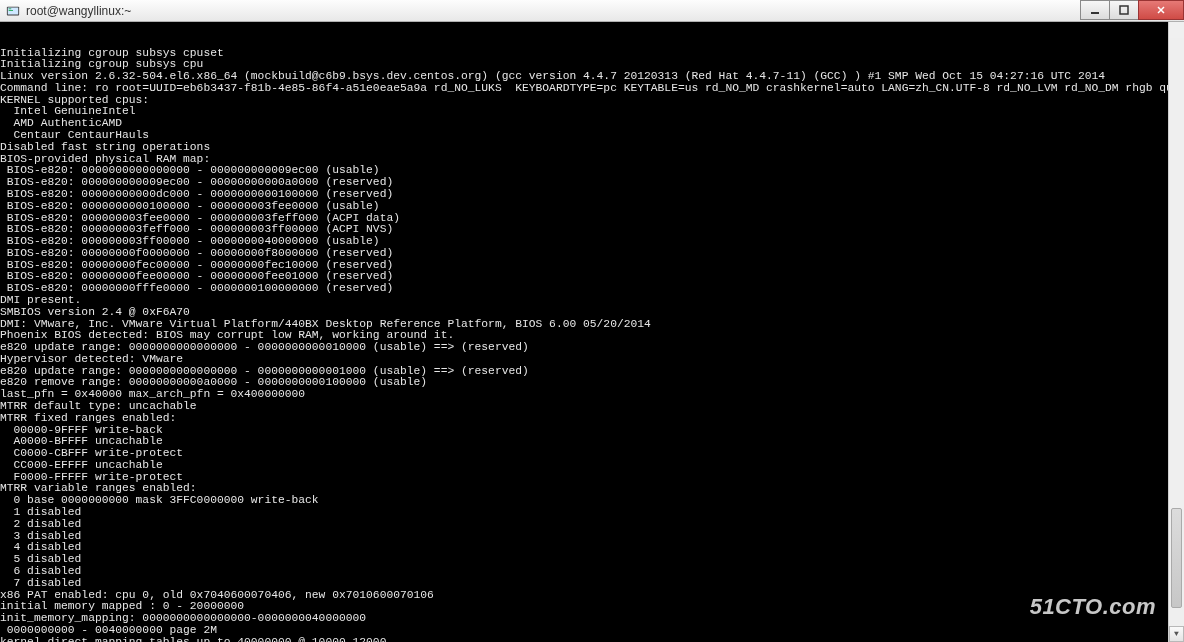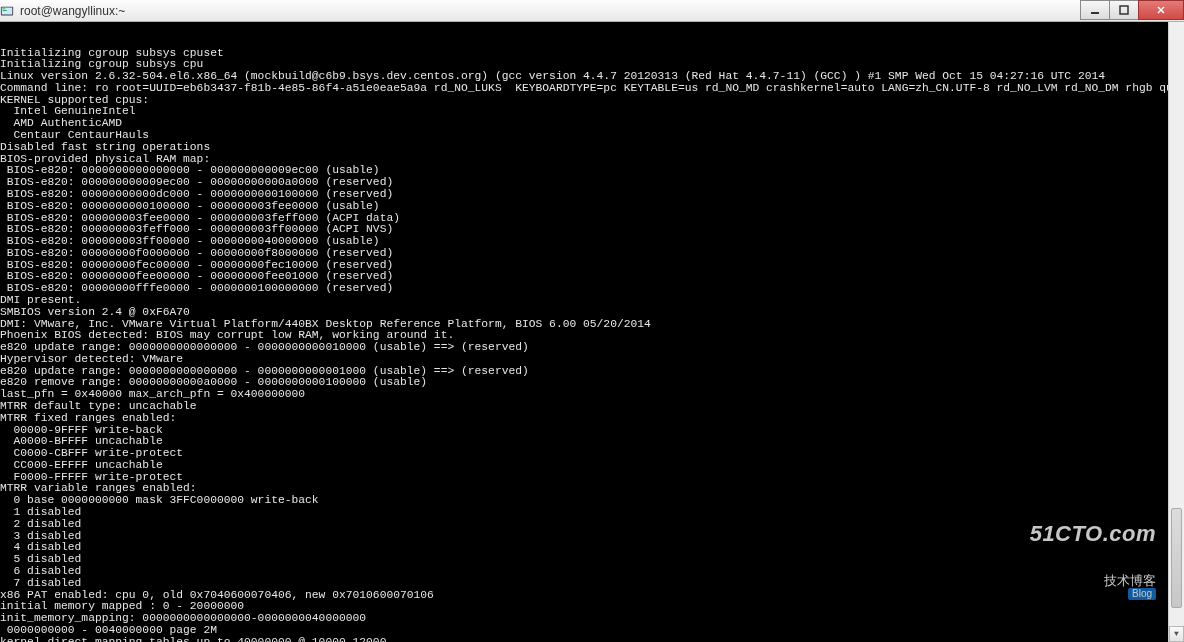--- a/index.html
+++ b/index.html
@@ -6,20 +6,21 @@
   html, body { width: 1184px; height: 642px; overflow: hidden; font-family: "Consolas","Courier New",monospace; }
   body { background: #000; }
   .titlebar {
     height: 22px;
     background: linear-gradient(#fdfdfd,#e8e8e8);
     border-bottom: 1px solid #b0b0b0;
     display: flex; align-items: center;
     font-family: "Segoe UI", Tahoma, sans-serif;
     font-size: 12px;
     color: #333;
+    padding-left: 6px;
     position: relative;
   }
   .titlebar .icon-app {
     width: 14px; height: 14px;
     margin-right: 6px;
     display: inline-flex; align-items: center; justify-content: center;
   }
   .titlebar .icon-app svg { width: 14px; height: 14px; }
   .winbtns { position: absolute; right: 0; top: 0; height: 22px; display: flex; }
   .winbtn {
@@ -141,18 +142,14 @@
   <div id="term-lines"><div>Initializing cgroup subsys cpuset</div><div>Initializing cgroup subsys cpu</div><div>Linux version 2.6.32-504.el6.x86_64 (mockbuild@c6b9.bsys.dev.centos.org) (gcc version 4.4.7 20120313 (Red Hat 4.4.7-11) (GCC) ) #1 SMP Wed Oct 15 04:27:16 UTC 2014</div><div>Command line: ro root=UUID=eb6b3437-f81b-4e85-86f4-a51e0eae5a9a rd_NO_LUKS  KEYBOARDTYPE=pc KEYTABLE=us rd_NO_MD crashkernel=auto LANG=zh_CN.UTF-8 rd_NO_LVM rd_NO_DM rhgb quiet</div><div>KERNEL supported cpus:</div><div>  Intel GenuineIntel</div><div>  AMD AuthenticAMD</div><div>  Centaur CentaurHauls</div><div>Disabled fast string operations</div><div>BIOS-provided physical RAM map:</div><div> BIOS-e820: 0000000000000000 - 000000000009ec00 (usable)</div><div> BIOS-e820: 000000000009ec00 - 00000000000a0000 (reserved)</div><div> BIOS-e820: 00000000000dc000 - 0000000000100000 (reserved)</div><div> BIOS-e820: 0000000000100000 - 000000003fee0000 (usable)</div><div> BIOS-e820: 000000003fee0000 - 000000003feff000 (ACPI data)</div><div> BIOS-e820: 000000003feff000 - 000000003ff00000 (ACPI NVS)</div><div> BIOS-e820: 000000003ff00000 - 0000000040000000 (usable)</div><div> BIOS-e820: 00000000f0000000 - 00000000f8000000 (reserved)</div><div> BIOS-e820: 00000000fec00000 - 00000000fec10000 (reserved)</div><div> BIOS-e820: 00000000fee00000 - 00000000fee01000 (reserved)</div><div> BIOS-e820: 00000000fffe0000 - 0000000100000000 (reserved)</div><div>DMI present.</div><div>SMBIOS version 2.4 @ 0xF6A70</div><div>DMI: VMware, Inc. VMware Virtual Platform/440BX Desktop Reference Platform, BIOS 6.00 05/20/2014</div><div>Phoenix BIOS detected: BIOS may corrupt low RAM, working around it.</div><div>e820 update range: 0000000000000000 - 0000000000010000 (usable) ==&gt; (reserved)</div><div>Hypervisor detected: VMware</div><div>e820 update range: 0000000000000000 - 0000000000001000 (usable) ==&gt; (reserved)</div><div>e820 remove range: 00000000000a0000 - 0000000000100000 (usable)</div><div>last_pfn = 0x40000 max_arch_pfn = 0x400000000</div><div>MTRR default type: uncachable</div><div>MTRR fixed ranges enabled:</div><div>  00000-9FFFF write-back</div><div>  A0000-BFFFF uncachable</div><div>  C0000-CBFFF write-protect</div><div>  CC000-EFFFF uncachable</div><div>  F0000-FFFFF write-protect</div><div>MTRR variable ranges enabled:</div><div>  0 base 0000000000 mask 3FFC0000000 write-back</div><div>  1 disabled</div><div>  2 disabled</div><div>  3 disabled</div><div>  4 disabled</div><div>  5 disabled</div><div>  6 disabled</div><div>  7 disabled</div><div>x86 PAT enabled: cpu 0, old 0x7040600070406, new 0x7010600070106</div><div>initial memory mapped : 0 - 20000000</div><div>init_memory_mapping: 0000000000000000-0000000040000000</div><div> 0000000000 - 0040000000 page 2M</div><div>kernel direct mapping tables up to 40000000 @ 10000-12000</div></div>
   <div class="scrollbar">
     <div class="arrow top">▲</div>
     <div class="track">
       <div class="thumb"></div>
     </div>
     <div class="arrow bottom">▼</div>
   </div>
   <div class="watermark">
     <div class="wm1">51CTO.com</div>
-    <div>
-      <span class="wm2">技术博客</span>
-      <span class="blog">Blog</span>
-    </div>
   </div>
 </div>
 
 </body></html>

